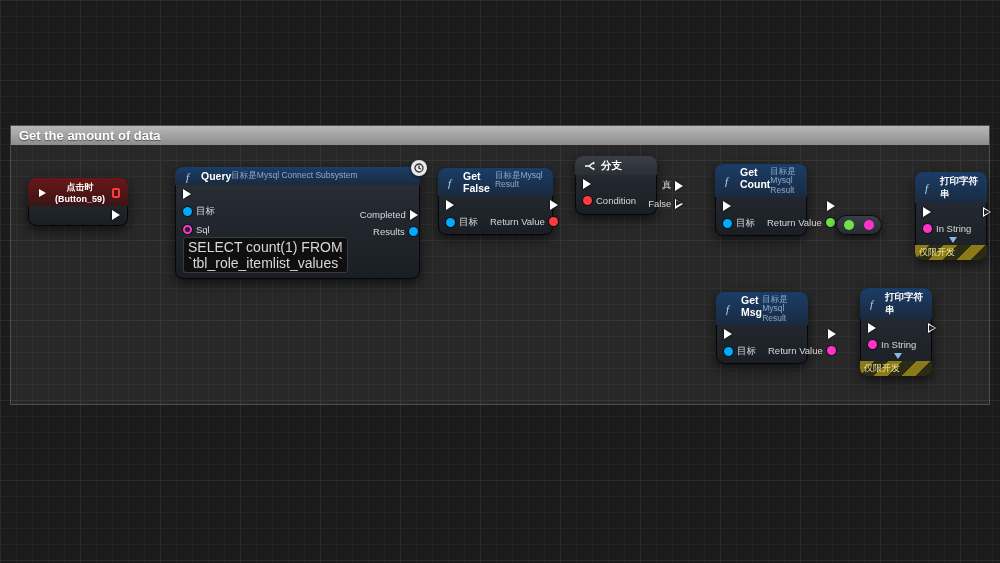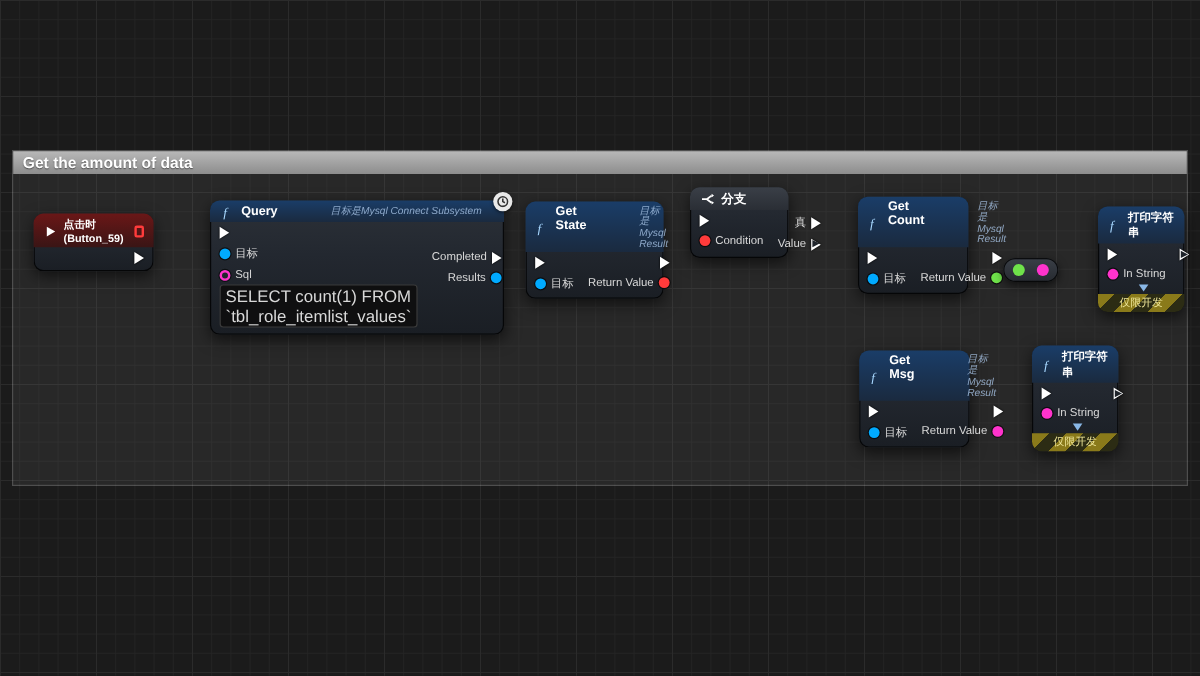--- a/index.html
+++ b/index.html
@@ -55,24 +55,24 @@
   }
   .node-header {
     display: flex;
     align-items: center;
     gap: 5px;
     padding: 3px 8px 2px 8px;
     border-radius: 8px 8px 0 0;
     min-height: 16px;
   }
   .node-header.func { background: linear-gradient(180deg, #1a3d68 0%, #1a2a3f 100%); }
-  .node-header.event { background: linear-gradient(180deg, #6a1717 0%, #3a1515 100%); }
+  .node-header.event { background: linear-gradient(180deg, #6a1717 0%, #3a1515 100%); text-align: center; }
   .node-header.branch { background: linear-gradient(180deg, #3a3f47 0%, #2a2e35 100%); }
   .node-header .title { color: #fff; font-weight: 700; font-size: 10.5px; }
-  .node-header .sub { color: #a8c4e6; font-size: 8.5px; font-style: italic; opacity: .8; margin-left: 44px; }
+  .node-header .sub { color: #a8c4e6; font-size: 8.5px; opacity: .8; }
   .node-header .titlewrap { display:flex; flex-direction:row; line-height:1.1; }
 
   .hdr-icon { width: 13px; height: 13px; display:inline-flex; align-items:center; justify-content:center; }
 
   .node-body { padding: 4px 8px 6px 8px; display:flex; justify-content:space-between; gap:12px; }
   .col { display:flex; flex-direction:column; gap:6px; }
   .col.in { align-items:flex-start; }
   .col.out { align-items:flex-end; }
 
   .pin { display:flex; align-items:center; gap:4px; white-space:nowrap; }
@@ -109,21 +109,21 @@
   .varnode .outpin { position:absolute; right:-4px; top:50%; transform:translateY(-50%); }
 
   
   .clockbadge { position:absolute; right:-7px; top:-7px; width:16px; height:16px; border-radius:50%; background:#e9e9e9; display:flex; align-items:center; justify-content:center; box-shadow:0 1px 3px rgba(0,0,0,.6); }
 
   
   .routecluster { position:absolute; background: linear-gradient(180deg,#3a3f47,#262a30); border-radius:10px; padding:5px 8px; display:flex; gap:10px; box-shadow:0 3px 8px rgba(0,0,0,.6), inset 0 0 0 1px rgba(0,0,0,.8); }
   .routecluster .dot { width:10px; height:10px; border-radius:50%; }
 
   
-  .devstripe { background: repeating-linear-gradient(135deg,#8a7a1a 0 10px,#2c2c14 10px 20px); color:#f0e89a; font-size:9px; text-align:center; padding:1px 4px; border-radius:0 0 8px 8px; }
+  .devstripe { background: repeating-linear-gradient(135deg,#8a7a1a 0 10px,#2c2c14 10px 20px); color:#f0e89a; font-size:9px; text-align:left; padding:1px 4px; border-radius:0 0 8px 8px; }
 
   
   svg.wires { position:absolute; inset:0; pointer-events:none; }
   .wire { fill:none; stroke-width:2; stroke-linecap:round; }
   .w-exec { stroke:#fff; }
   .w-blue { stroke:#00aaff; }
   .w-red  { stroke:#ff3b3b; }
   .w-mag  { stroke:#ff33cc; }
   .w-green{ stroke:#6fe24a; }
 
@@ -243,21 +243,21 @@
   </div>
 
   <div class="node" style="left:438px; top:168px; width:115px;">
     <div class="node-header func">
       <span class="hdr-icon">
           <svg width="12" height="12">
             <text x="2" y="10" font-size="11" font-style="italic" fill="#a8d8ff" font-family="serif">f</text>
           </svg>
         </span>
       <span class="titlewrap">
-        <span class="title">Get State</span>
+        <span class="title">Get False</span>
         <span class="sub">目标是Mysql Result</span>
       </span>
     </div>
     <div class="node-body">
       <div class="col in">
         <div class="pin">
             <span class="exec"></span>
           </div>
         <div class="pin">
             <span class="dpin c-blue"></span>
@@ -296,21 +296,21 @@
             <span class="lbl">Condition</span>
           </div>
       </div>
       <div class="col out">
         <div class="pin out">
             <span class="exec"></span>
             <span class="lbl">真</span>
           </div>
         <div class="pin out">
             <span class="exec hollow"></span>
-            <span class="lbl">Value</span>
+            <span class="lbl">False</span>
           </div>
       </div>
     </div>
   </div>
 
   <div class="node" style="left:715px; top:164px; width:92px;">
     <div class="node-header func">
       <span class="hdr-icon">
           <svg width="12" height="12">
             <text x="2" y="10" font-size="11" font-style="italic" fill="#a8d8ff" font-family="serif">f</text>

